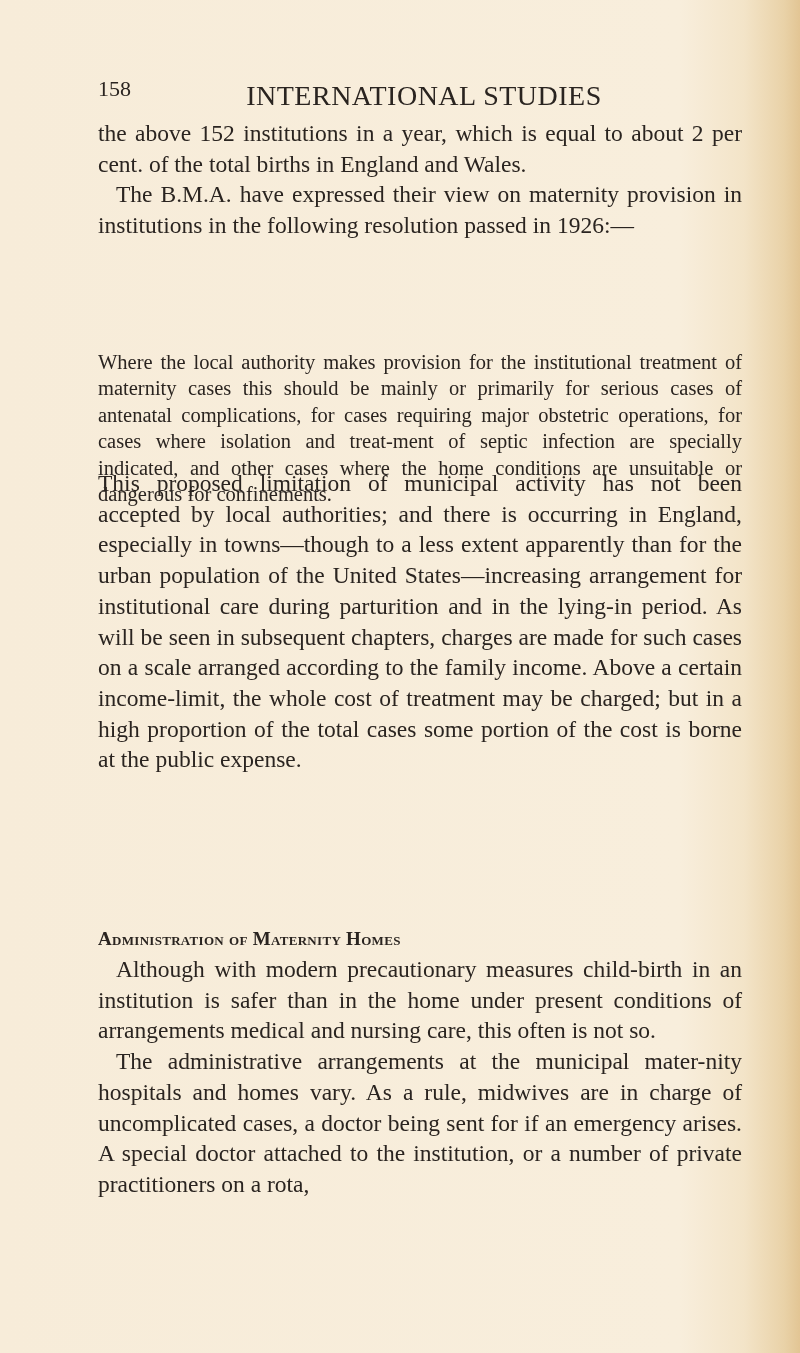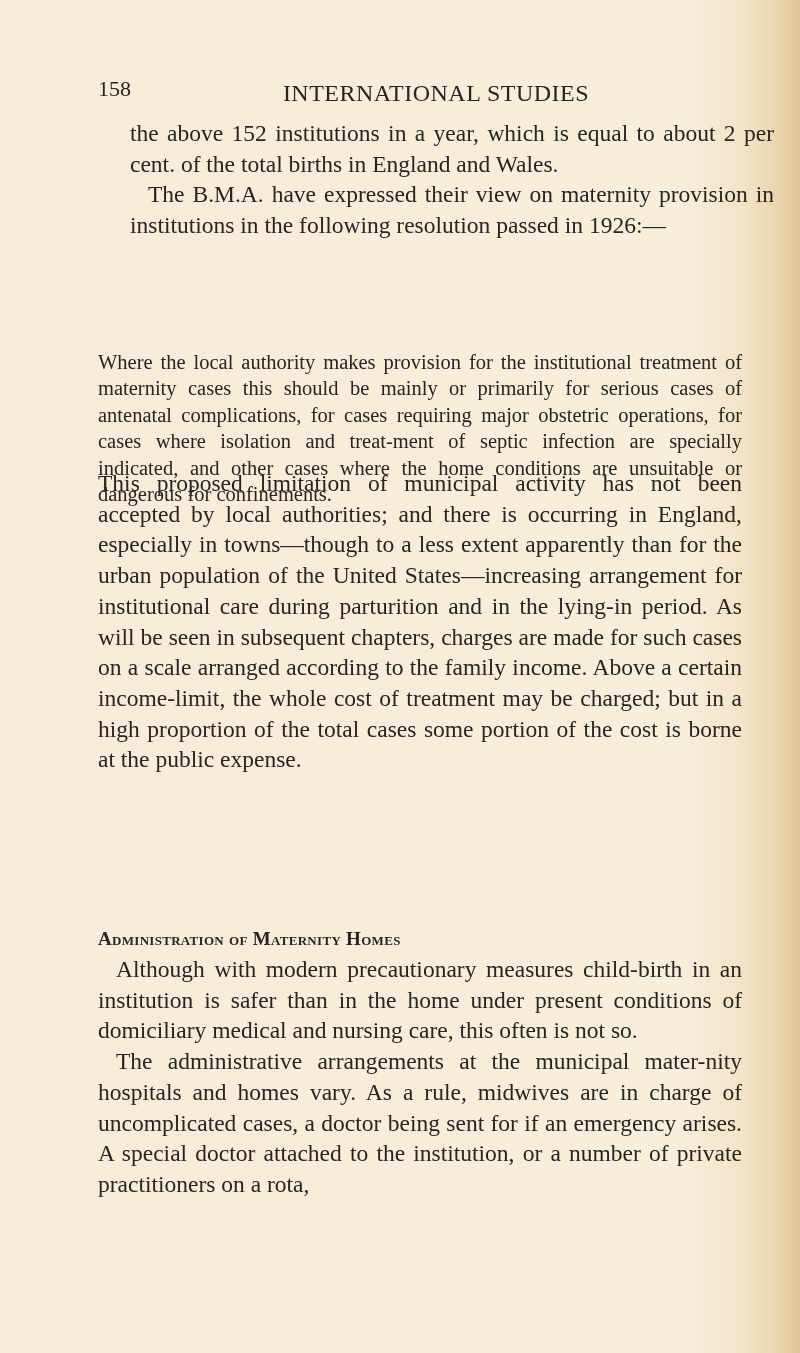--- a/index.html
+++ b/index.html
@@ -6,47 +6,47 @@
     body {
       width: 800px; height: 1353px; overflow: hidden;
       background: linear-gradient(to right, #f7ecd9 0%, #f8eedc 85%, #f3e4c8 93%, #e9d2a8 98%, #e2c594 100%);
       font-family: "Liberation Serif", "DejaVu Serif", serif;
       color: #2a2420;
       position: relative;
     }
     .page { position: absolute; left: 98px; width: 644px; top: 0; }
     .header { position: absolute; top: 76px; left: 0; width: 644px; height: 30px; }
     .page-number { position: absolute; left: 0; top: 0; font-size: 22px; }
-    .running-head { position: absolute; left: 16px; width: 644px; top: 4px; text-align: center; font-size: 24px; letter-spacing: 0.5px; }
+    .running-head { position: absolute; left: 4px; width: 644px; top: 4px; text-align: center; font-size: 28px; letter-spacing: 0.5px; }
     .block { position: absolute; left: 0; width: 644px; }
     p { margin: 0; font-size: 23.5px; line-height: 30.7px; text-align: justify; }
     p.indent { text-indent: 18px; }
     .quote p { font-size: 20.5px; line-height: 26.4px; }
     .section-head { font-size: 19px; font-variant: small-caps; letter-spacing: 0.3px; margin: 0; line-height: 30px; }
   </style>
 </head>
 <body>
 
 <div class="page">
   <div class="header">
     <span class="page-number">158</span>
     <span class="running-head">INTERNATIONAL STUDIES</span>
   </div>
 
-  <div class="block" style="top:118px;margin-left:32px;">
+  <div class="block" style="top:118px;">
     <p>the above 152 institutions in a year, which is equal to about 2 per cent. of the total births in England and Wales.</p>
     <p class="indent">The B.M.A. have expressed their view on maternity provision in institutions in the following resolution passed in 1926:—</p>
   </div>
 
   <div class="block quote" style="top:349px;">
     <p>Where the local authority makes provision for the institutional treatment of maternity cases this should be mainly or primarily for serious cases of antenatal complications, for cases requiring major obstetric operations, for cases where isolation and treat-ment of septic infection are specially indicated, and other cases where the home conditions are unsuitable or dangerous for confinements.</p>
   </div>
 
   <div class="block" style="top:468px;">
     <p>This proposed limitation of municipal activity has not been accepted by local authorities; and there is occurring in England, especially in towns—though to a less extent apparently than for the urban population of the United States—increasing arrangement for institutional care during parturition and in the lying-in period. As will be seen in subsequent chapters, charges are made for such cases on a scale arranged according to the family income. Above a certain income-limit, the whole cost of treatment may be charged; but in a high proportion of the total cases some portion of the cost is borne at the public expense.</p>
   </div>
 
   <div class="block" style="top:924px;">
     <h2 class="section-head">Administration of Maternity Homes</h2>
-    <p class="indent">Although with modern precautionary measures child-birth in an institution is safer than in the home under present conditions of domiciliary medical and nursing care, this often is not so.</p>
+    <p class="indent">Although with modern precautionary measures child-birth in an institution is safer than in the home under present conditions of arrangements medical and nursing care, this often is not so.</p>
     <p class="indent">The administrative arrangements at the municipal mater-nity hospitals and homes vary. As a rule, midwives are in charge of uncomplicated cases, a doctor being sent for if an emergency arises. A special doctor attached to the institution, or a number of private practitioners on a rota,</p>
   </div>
 </div>
 
 </body></html>

